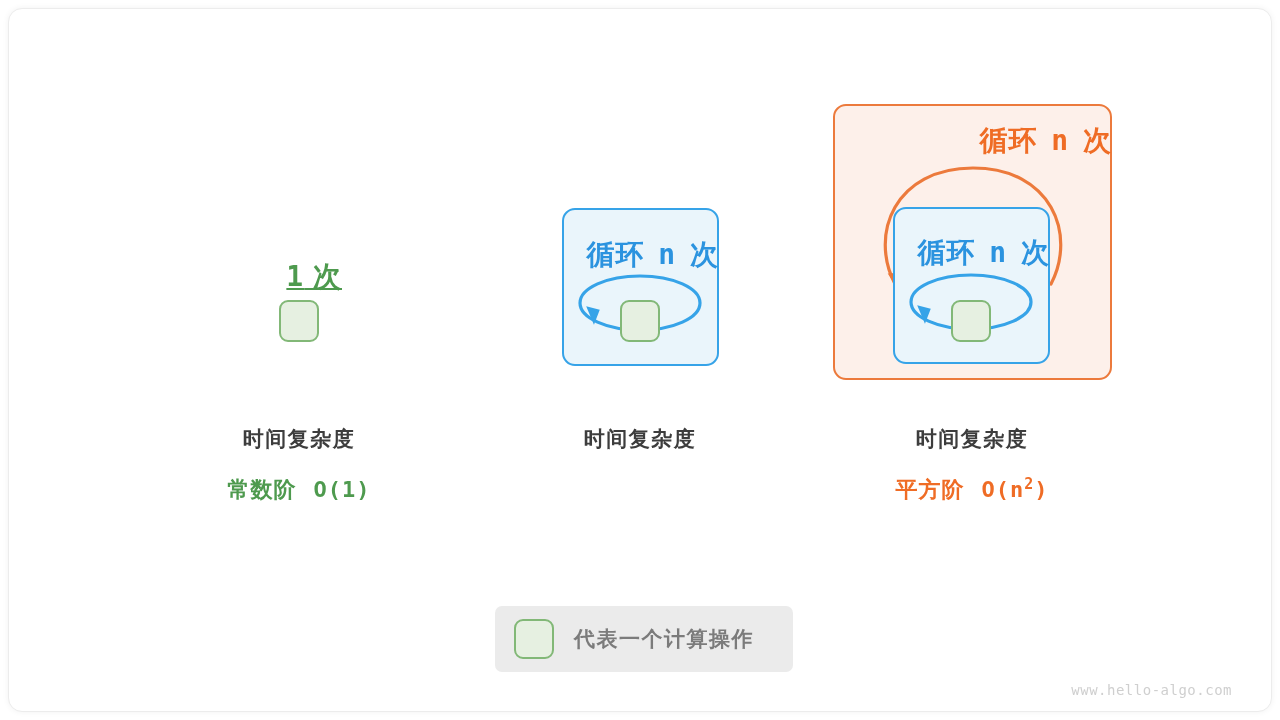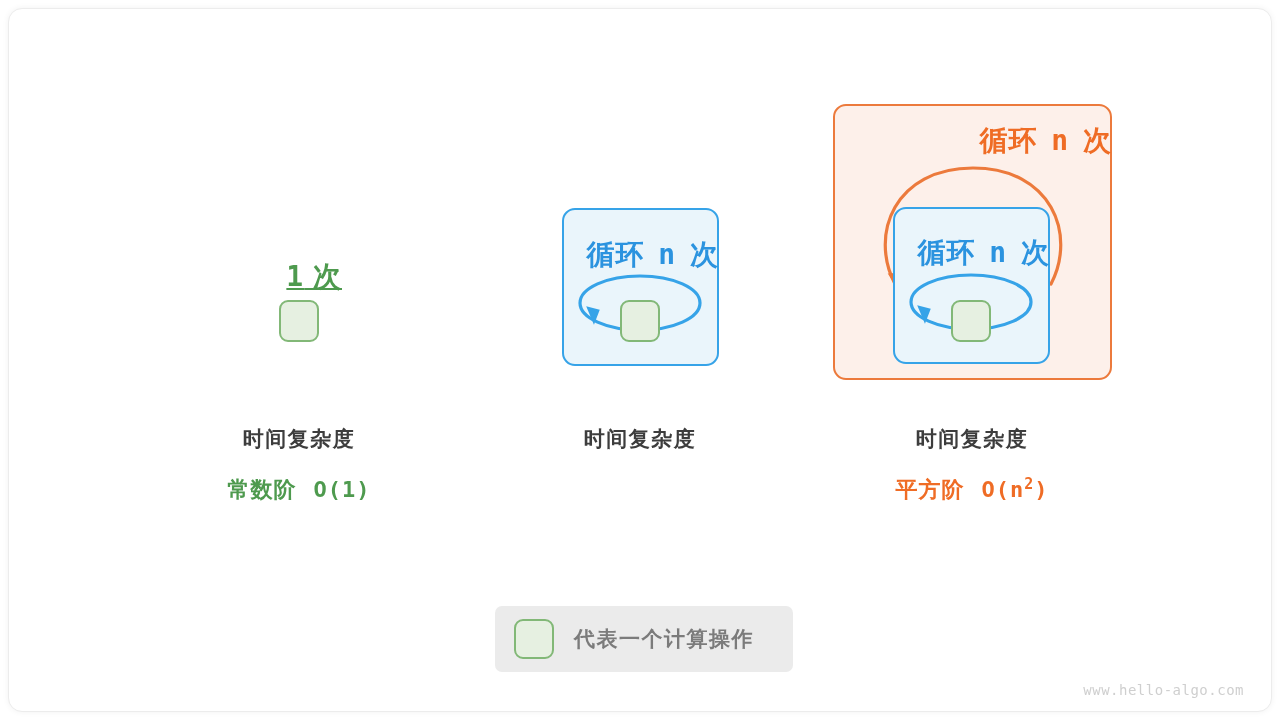--- a/index.html
+++ b/index.html
@@ -149,21 +149,21 @@
   .legend .legend-text {
     margin-left: 20px;
     font-size: 21px;
     font-weight: bold;
     color: #7b7b7b;
     letter-spacing: 1.5px;
   }
 
   .watermark {
     position: absolute;
-    right: 36px;
+    right: 48px;
     bottom: 22px;
     font-family: "DejaVu Sans Mono", monospace;
     font-size: 14px;
     color: #cfcfcf;
     letter-spacing: 0.5px;
   }
 </style>
 </head>
 <body>
 

